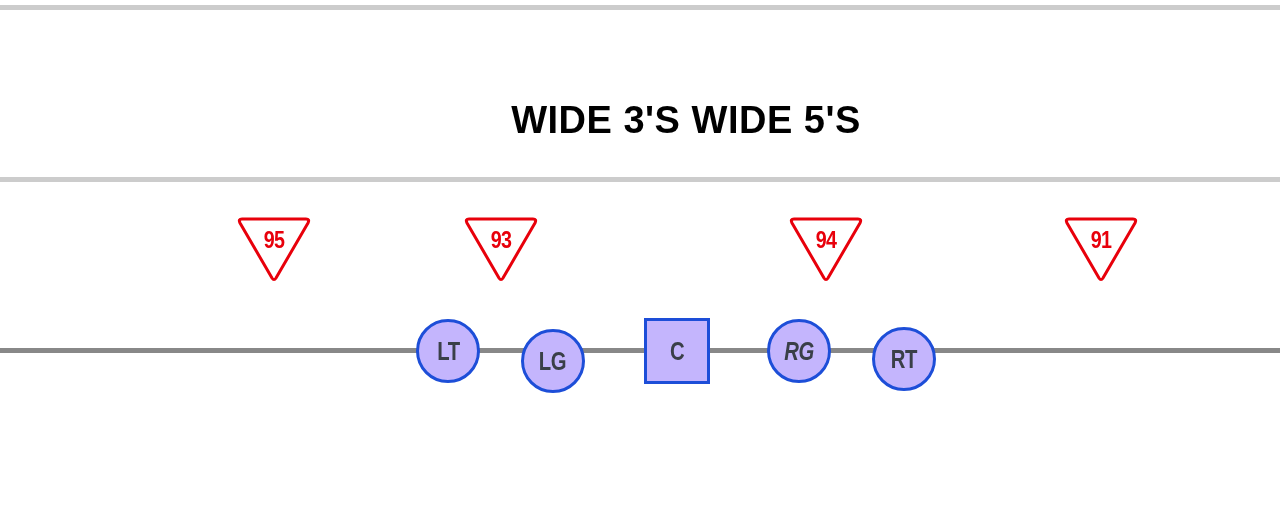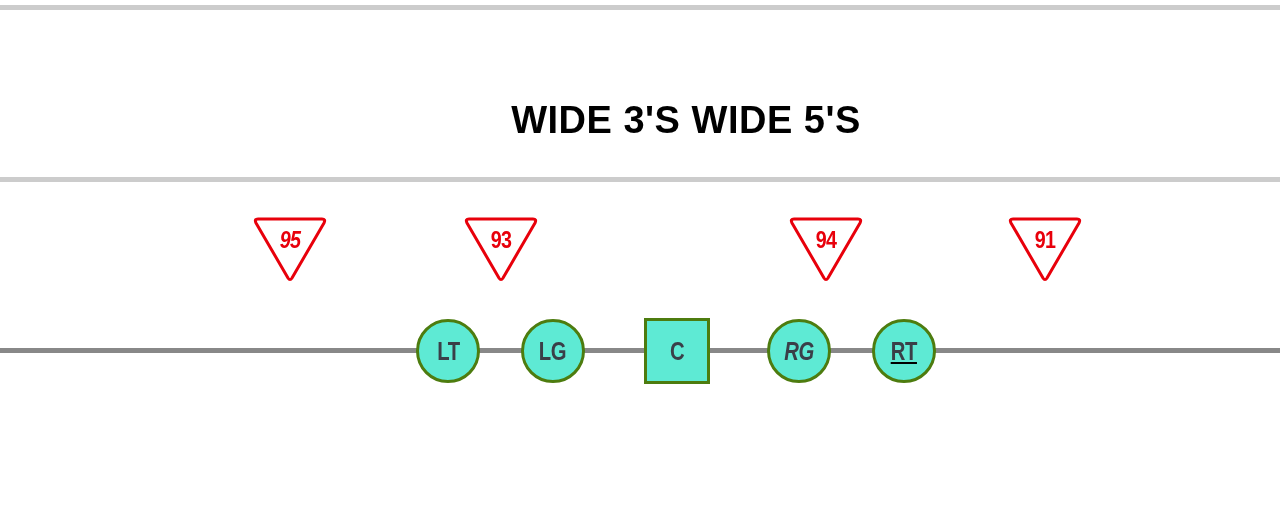--- a/index.html
+++ b/index.html
@@ -62,22 +62,22 @@
     line-height: 28px;
     color: #e8000b;
     transform: scaleX(0.82);
     letter-spacing: -1px;
   }
   .lineman {
     position: absolute;
     width: 64px;
     height: 64px;
     box-sizing: border-box;
-    border: 3px solid #4d7c0f;
-    background: #5eead4;
+    border: 3px solid #1d4ed8;
+    background: #c4b5fd;
     display: flex;
     align-items: center;
     justify-content: center;
   }
   .lineman.circle { border-radius: 50%; }
   .lineman.square { border-radius: 0; width: 66px; height: 66px; }
   .lineman .pos {
     font-family: "Liberation Sans", sans-serif;
     font-weight: bold;
     font-size: 26px;
@@ -88,61 +88,61 @@
 </style>
 </head>
 <body>
 
 <div class="rule top"></div>
 
 <div class="title">WIDE 3'S WIDE 5'S</div>
 
 <div class="rule bottom"></div>
 
-<div class="defender" style="left:252px; top:216px;font-style:italic;">
+<div class="defender" style="left:236px; top:216px;">
   <svg width="76" height="66" viewBox="0 0 76 66">
     <path d="M6 3 L70 3 Q74 3 72 7 L40 62 Q38 65 36 62 L4 7 Q2 3 6 3 Z" fill="#ffffff" stroke="#e8000b" stroke-width="3" stroke-linejoin="round"></path>
   </svg>
   <div class="num">95</div>
 </div>
 
 <div class="defender" style="left:463px; top:216px;">
   <svg width="76" height="66" viewBox="0 0 76 66">
     <path d="M6 3 L70 3 Q74 3 72 7 L40 62 Q38 65 36 62 L4 7 Q2 3 6 3 Z" fill="#ffffff" stroke="#e8000b" stroke-width="3" stroke-linejoin="round"></path>
   </svg>
   <div class="num">93</div>
 </div>
 
 <div class="defender" style="left:788px; top:216px;">
   <svg width="76" height="66" viewBox="0 0 76 66">
     <path d="M6 3 L70 3 Q74 3 72 7 L40 62 Q38 65 36 62 L4 7 Q2 3 6 3 Z" fill="#ffffff" stroke="#e8000b" stroke-width="3" stroke-linejoin="round"></path>
   </svg>
   <div class="num">94</div>
 </div>
 
-<div class="defender" style="left:1007px; top:216px;">
+<div class="defender" style="left:1063px; top:216px;">
   <svg width="76" height="66" viewBox="0 0 76 66">
     <path d="M6 3 L70 3 Q74 3 72 7 L40 62 Q38 65 36 62 L4 7 Q2 3 6 3 Z" fill="#ffffff" stroke="#e8000b" stroke-width="3" stroke-linejoin="round"></path>
   </svg>
   <div class="num">91</div>
 </div>
 
 <div class="los"></div>
 
 <div class="lineman circle" style="left:416px; top:319px;">
   <span class="pos">LT</span>
 </div>
 
-<div class="lineman circle" style="left:521px; top:319px;">
+<div class="lineman circle" style="left:521px; top:329px;">
   <span class="pos">LG</span>
 </div>
 
 <div class="lineman square" style="left:644px; top:318px;">
   <span class="pos">C</span>
 </div>
 
 <div class="lineman circle" style="left:767px; top:319px;font-style:italic;">
   <span class="pos">RG</span>
 </div>
 
-<div class="lineman circle" style="left:872px; top:319px;text-decoration:underline;">
+<div class="lineman circle" style="left:872px; top:327px;">
   <span class="pos">RT</span>
 </div>
 
 </body></html>

